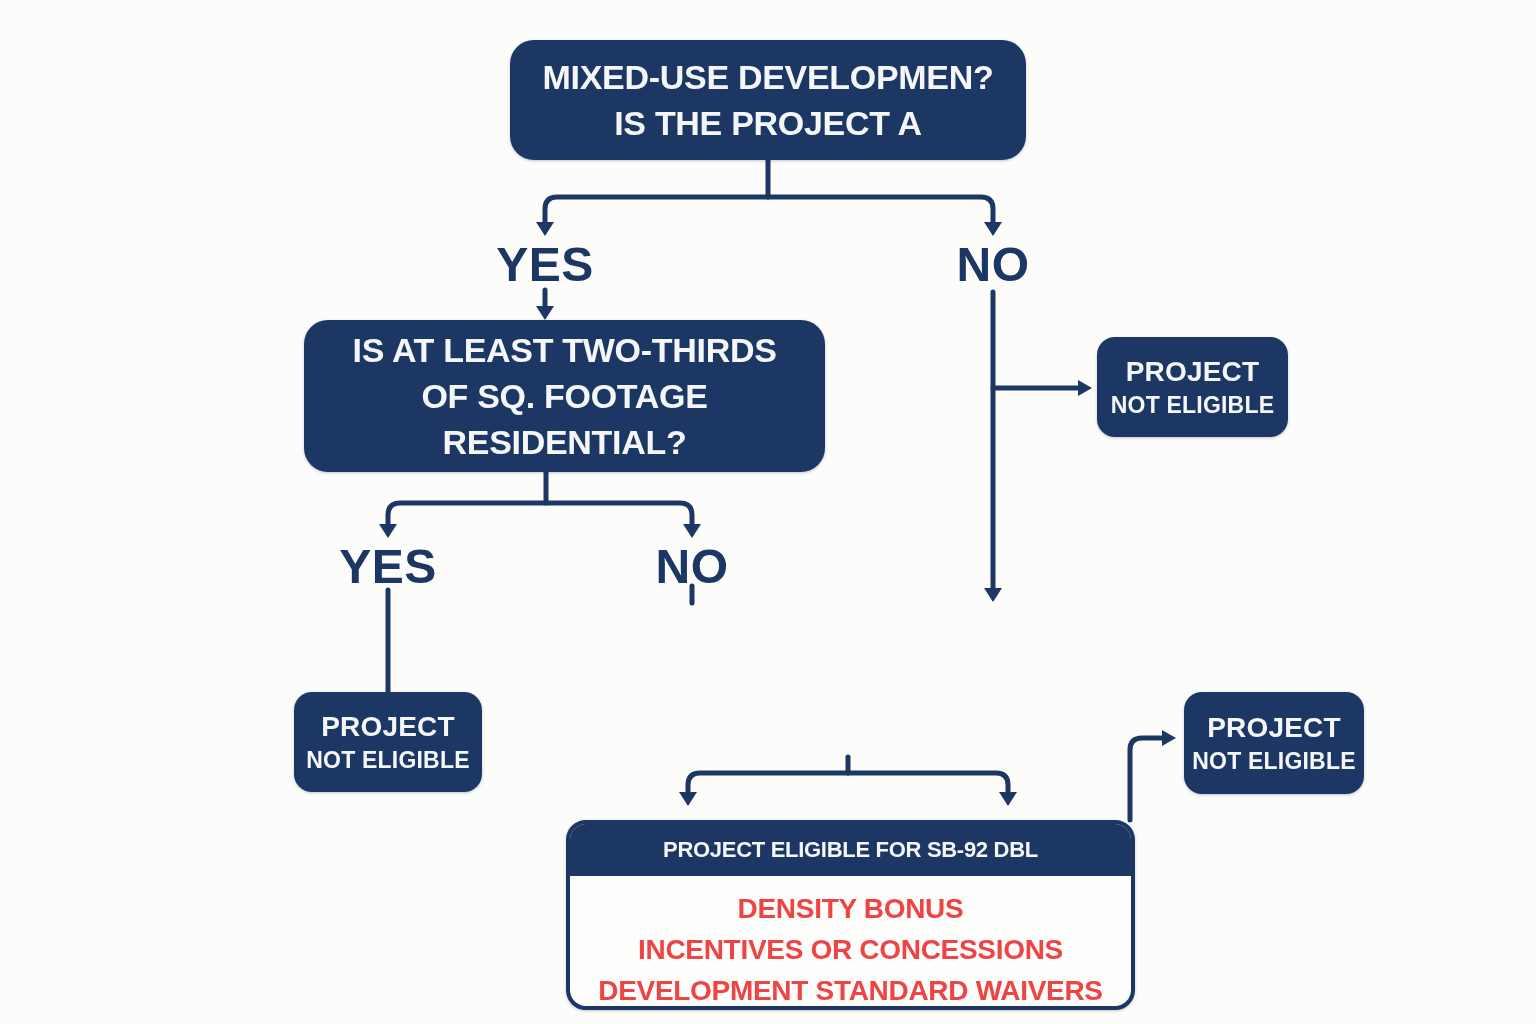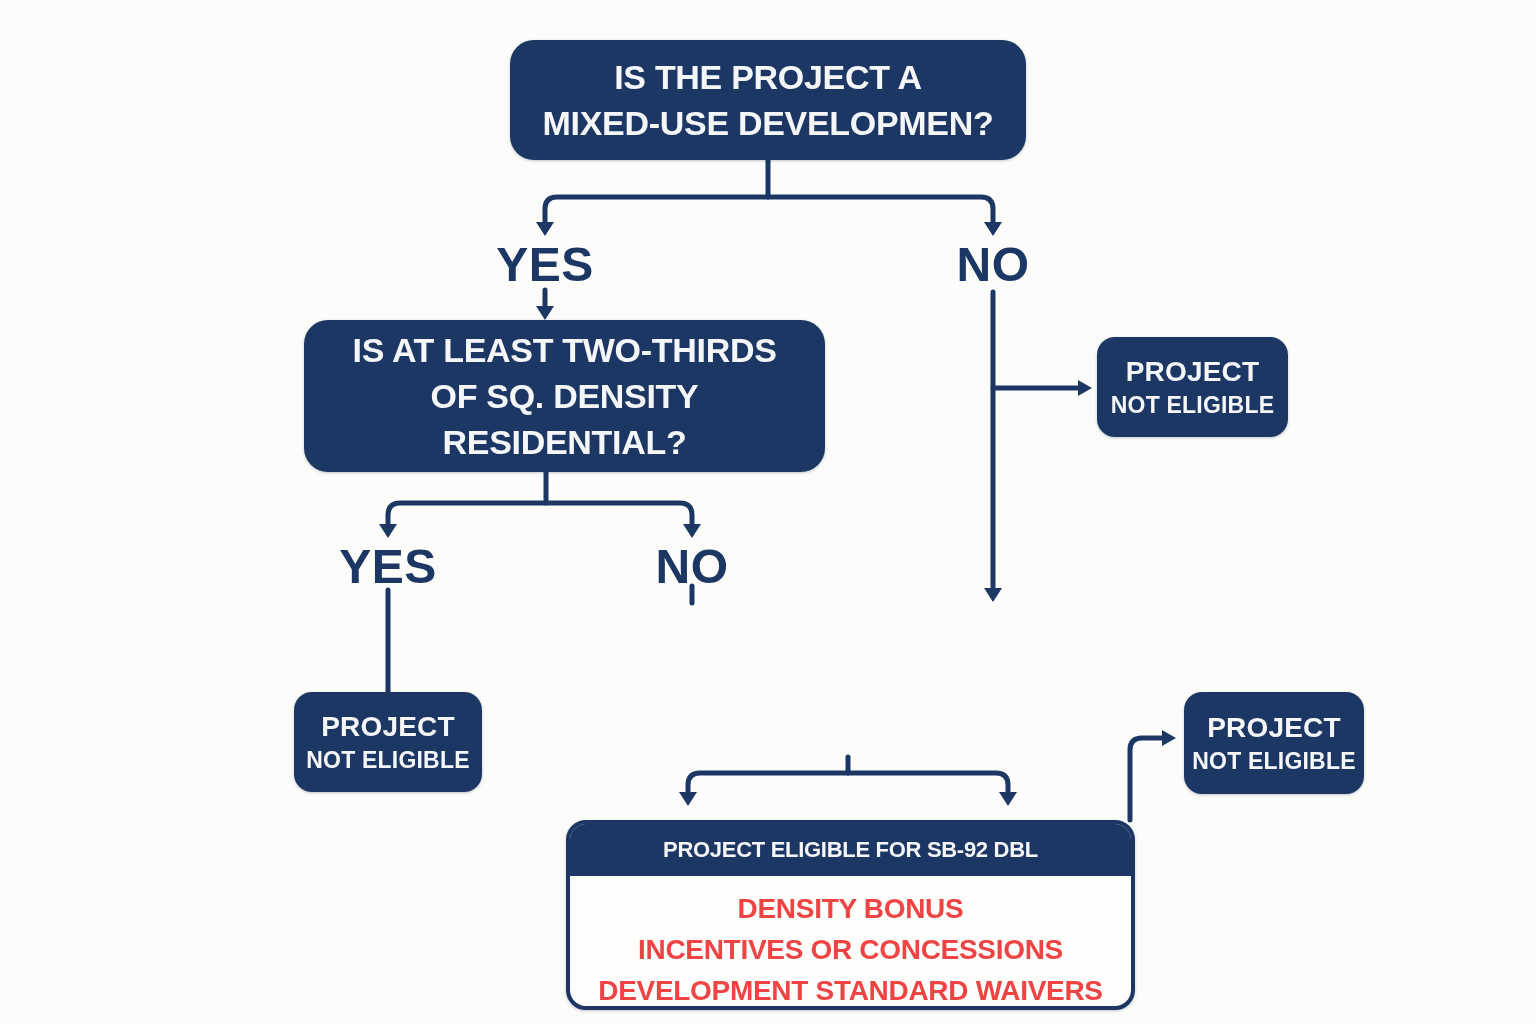--- a/index.html
+++ b/index.html
@@ -129,30 +129,30 @@
     <path d="M848,757 V773"></path>
     <path d="M688,792 V785 Q688,773 700,773 H996 Q1008,773 1008,785 V792"></path>
     <polygon points="679,792 697,792 688,806"></polygon>
     <polygon points="999,792 1017,792 1008,806"></polygon>
 
     <path d="M1130,820 V750 Q1130,738 1142,738 H1162"></path>
     <polygon points="1162,730 1162,746 1176,738"></polygon>
   </svg>
 
   <div class="node q-node" style="left:510px; top:40px; width:516px; height:120px;">
+    <div>MIXED-USE DEVELOPMEN?</div>
     <div>IS THE PROJECT A</div>
-    <div>MIXED-USE DEVELOPMEN?</div>
   </div>
 
   <div class="branch-label" style="left:545px; top:264px;">YES</div>
   <div class="branch-label" style="left:993px; top:264px;">NO</div>
 
   <div class="node q-node" style="left:304px; top:320px; width:521px; height:152px;">
     <div>IS AT LEAST TWO-THIRDS</div>
-    <div>OF SQ. DENSITY</div>
+    <div>OF SQ. FOOTAGE</div>
     <div>RESIDENTIAL?</div>
   </div>
 
   <div class="node small-node" style="left:1097px; top:337px; width:191px; height:100px;">
     <div class="l1">PROJECT</div>
     <div class="l2">NOT ELIGIBLE</div>
   </div>
 
   <div class="branch-label" style="left:388px; top:566px;">YES</div>
   <div class="branch-label" style="left:692px; top:566px;">NO</div>

